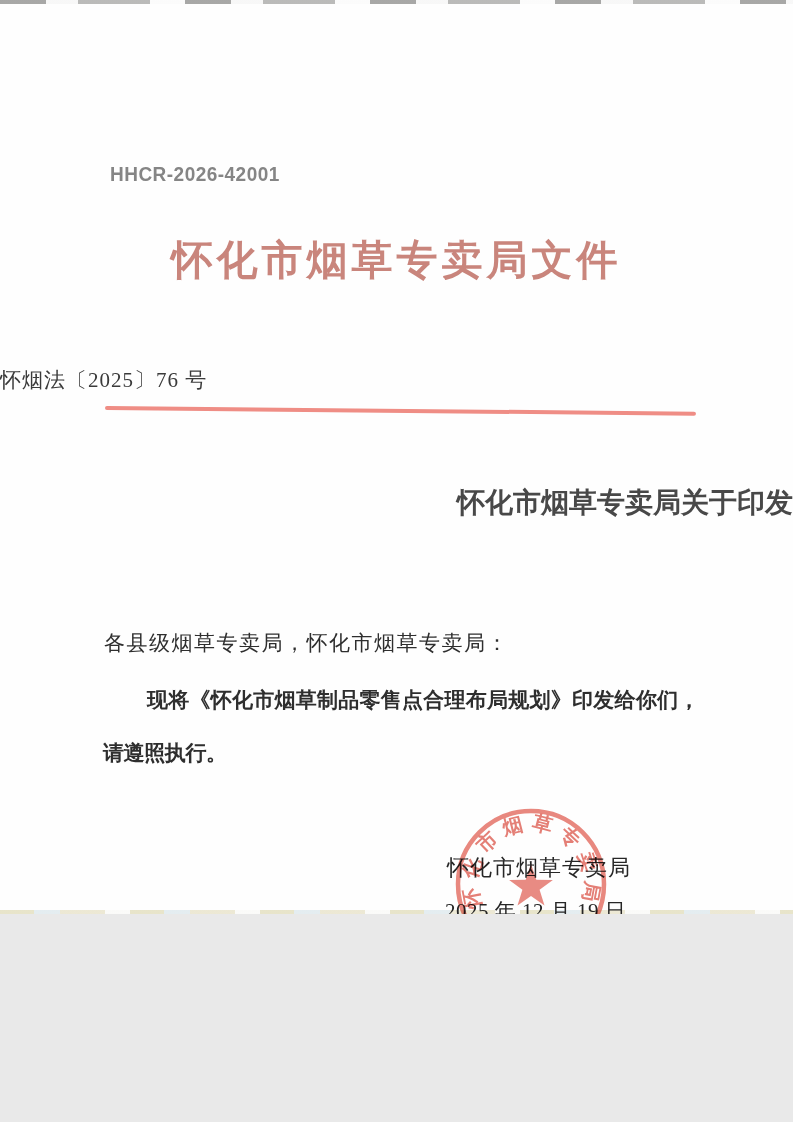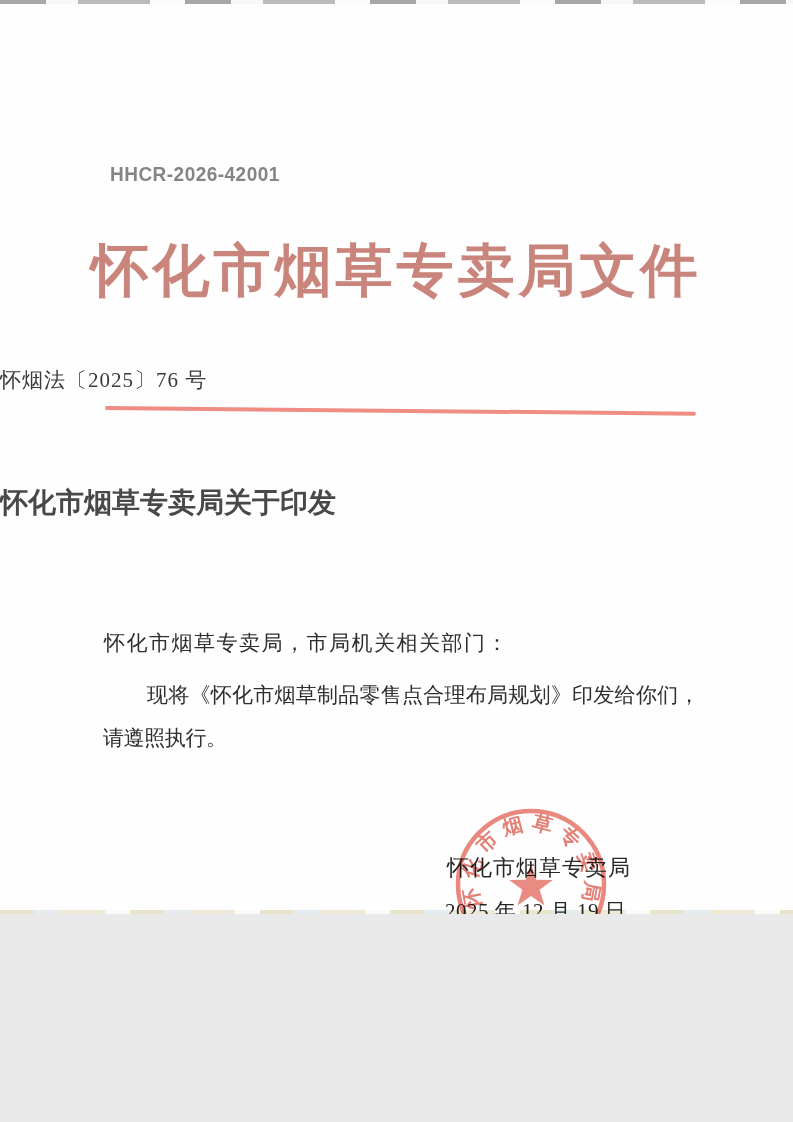--- a/index.html
+++ b/index.html
@@ -29,55 +29,56 @@
   .doc-code{
     position:absolute;left:110px;top:163px;
     font-family:"Liberation Sans","DejaVu Sans",sans-serif;
     font-size:20px;font-weight:bold;color:#858585;
     letter-spacing:.5px;transform:scaleX(.95);transform-origin:left;
     white-space:nowrap;
   }
   .banner-title{
     position:absolute;left:0;top:233px;width:100%;
     text-align:center;
-    font-size:57px;font-weight:bold;
+    font-size:41px;font-weight:bold;
     color:#c9857c;
     letter-spacing:4px;
     white-space:nowrap;
   }
   .doc-number{
     position:absolute;left:0;top:366px;width:100%;
     text-align:left;
     font-size:21px;color:#3a3a3a;
     letter-spacing:1px;white-space:nowrap;
   }
   .red-rule{
     position:absolute;left:105px;top:406px;width:591px;height:4px;
     background:#ef8d85;
     transform:rotate(0.55deg);transform-origin:left center;
     border-radius:2px;
   }
   .doc-title{
     position:absolute;left:0;top:477px;width:100%;
-    text-align:left;
+    text-align:right;
     font-size:28px;font-weight:bold;color:#484848;
     line-height:52px;letter-spacing:0px;
   }
   .salutation{
     position:absolute;left:104px;top:629px;
     font-size:21px;color:#2e2e2e;letter-spacing:1.5px;
     white-space:nowrap;
   }
   .body-paragraph{
     position:absolute;left:103px;top:674px;width:596px;
     font-size:21px;color:#2e2e2e;
-    line-height:43px;
+    line-height:53px;
     text-indent:44px;
     text-align:justify;
     letter-spacing:-0.4px;
+    font-weight:bold;
   }
   .signature{
     position:absolute;left:447px;top:853px;
     font-size:22px;color:#262626;letter-spacing:1px;
     white-space:nowrap;z-index:1;
   }
   .issue-date{
     position:absolute;left:445px;top:897px;
     font-size:21px;color:#262626;letter-spacing:.5px;
     white-space:nowrap;z-index:1;
@@ -108,21 +109,21 @@
   <div class="banner-title">怀化市烟草专卖局文件</div>
 
   <div class="doc-number">怀烟法〔2025〕76 号</div>
 
   <div class="red-rule"></div>
 
   <div class="doc-title">
     <div>怀化市烟草专卖局关于印发</div>
   </div>
 
-  <div class="salutation">怀化市烟草专卖局，市局机关相关部门：</div>
+  <div class="salutation">各县级烟草专卖局，怀化市烟草专卖局：</div>
 
   <div class="body-paragraph">现将《怀化市烟草制品零售点合理布局规划》印发给你们，请遵照执行。</div>
 
   <div class="signature">怀化市烟草专卖局</div>
 
   <div class="issue-date">2025 年 12 月 19 日</div>
 
   <svg class="seal" viewBox="0 0 170 170" xmlns="http://www.w3.org/2000/svg">
     <defs>
       <path id="sealArc" d="M 36.1 107.8 A 54 54 0 1 1 133.9 107.8" fill="none"></path>

